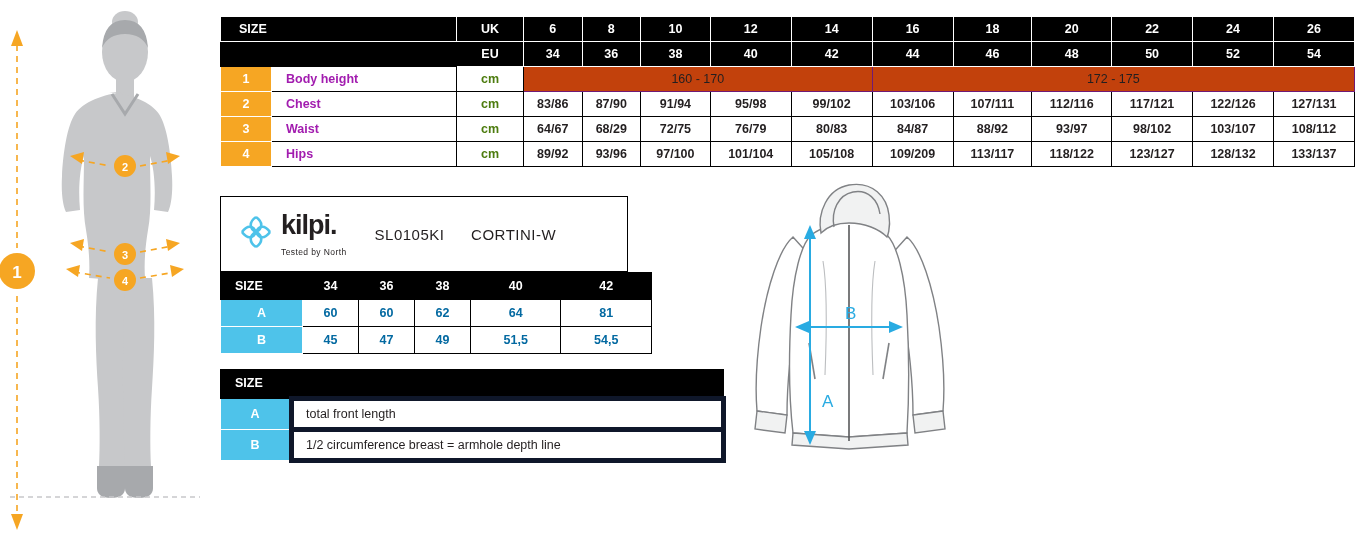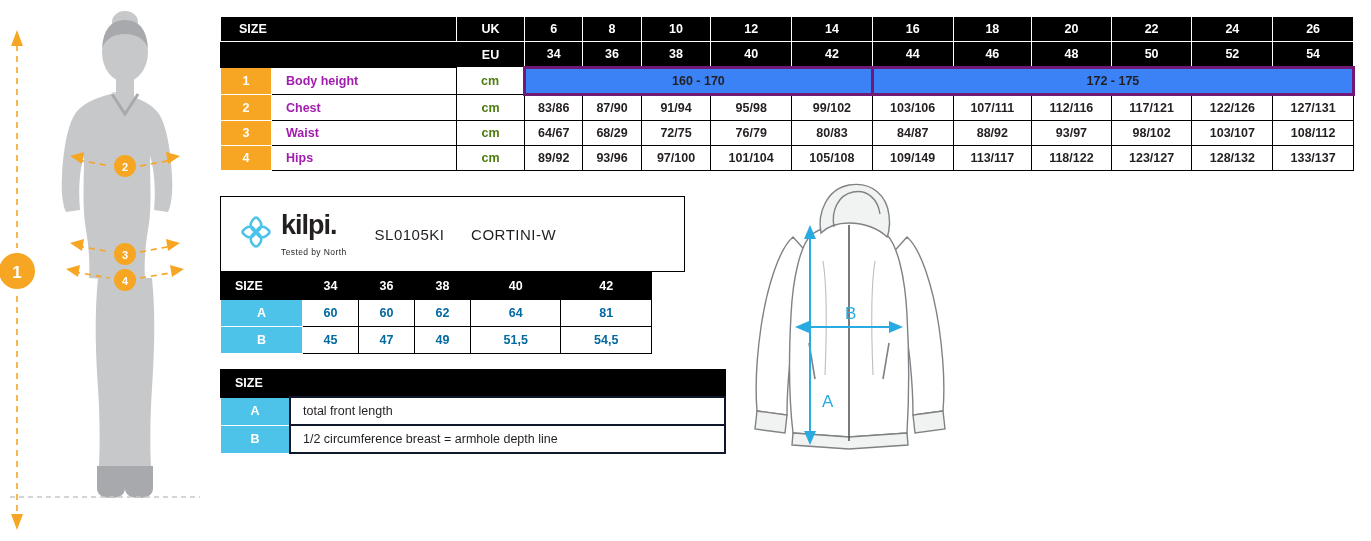--- a/index.html
+++ b/index.html
@@ -77,36 +77,36 @@
     border: 1px solid #000000;
     width: 168px;
   }
   .size-table td.unit {
     background: #ffffff;
     color: #4d7c0f;
     border: 1px solid #000000;
     width: 62px;
   }
   .size-table td.span {
-    background: #3b82f6;
-    color: #231f20;
-    border: 3px solid #701a75;
-    font-weight: bold;
+    background: #c2410c;
+    color: #231f20;
+    border: 1px solid #701a75;
+    font-weight: normal;
   }
   .size-table .blank-cell {
     background: #000000;
     border: 1px solid #000000;
   }
 
   
   .product-box {
     position: absolute;
     left: 220px;
     top: 196px;
-    width: 465px;
+    width: 408px;
     height: 76px;
     border: 1px solid #000000;
     box-sizing: border-box;
     display: flex;
     align-items: center;
     padding-left: 14px;
   }
   .brand-wrap {
     display: flex;
     align-items: center;
@@ -177,21 +177,21 @@
   .legend-table {
     position: absolute;
     left: 220px;
     top: 369px;
     width: 506px;
     border-collapse: collapse;
     font-size: 12.5px;
   }
   .legend-table td {
     height: 24px;
-    border: 2px solid #0f172a;
+    border: 5px solid #0f172a;
     color: #231f20;
     background: #ffffff;
   }
   .legend-table tr.head td {
     background: #000000;
     color: #ffffff;
     border: 1px solid #000000;
     font-weight: bold;
     text-align: left;
     padding-left: 14px;
@@ -397,21 +397,21 @@
 
       <tr>
         <td class="rowidx">4</td>
         <td class="rowname">Hips</td>
         <td class="unit">cm</td>
         <td class="numcell">89/92</td>
         <td class="numcell">93/96</td>
         <td class="numcell">97/100</td>
         <td class="numcell">101/104</td>
         <td class="numcell">105/108</td>
-        <td class="numcell">109/149</td>
+        <td class="numcell">109/209</td>
         <td class="numcell">113/117</td>
         <td class="numcell">118/122</td>
         <td class="numcell">123/127</td>
         <td class="numcell">128/132</td>
         <td class="numcell">133/137</td>
       </tr>
     </tbody>
   </table>
 
   <div class="product-box">

